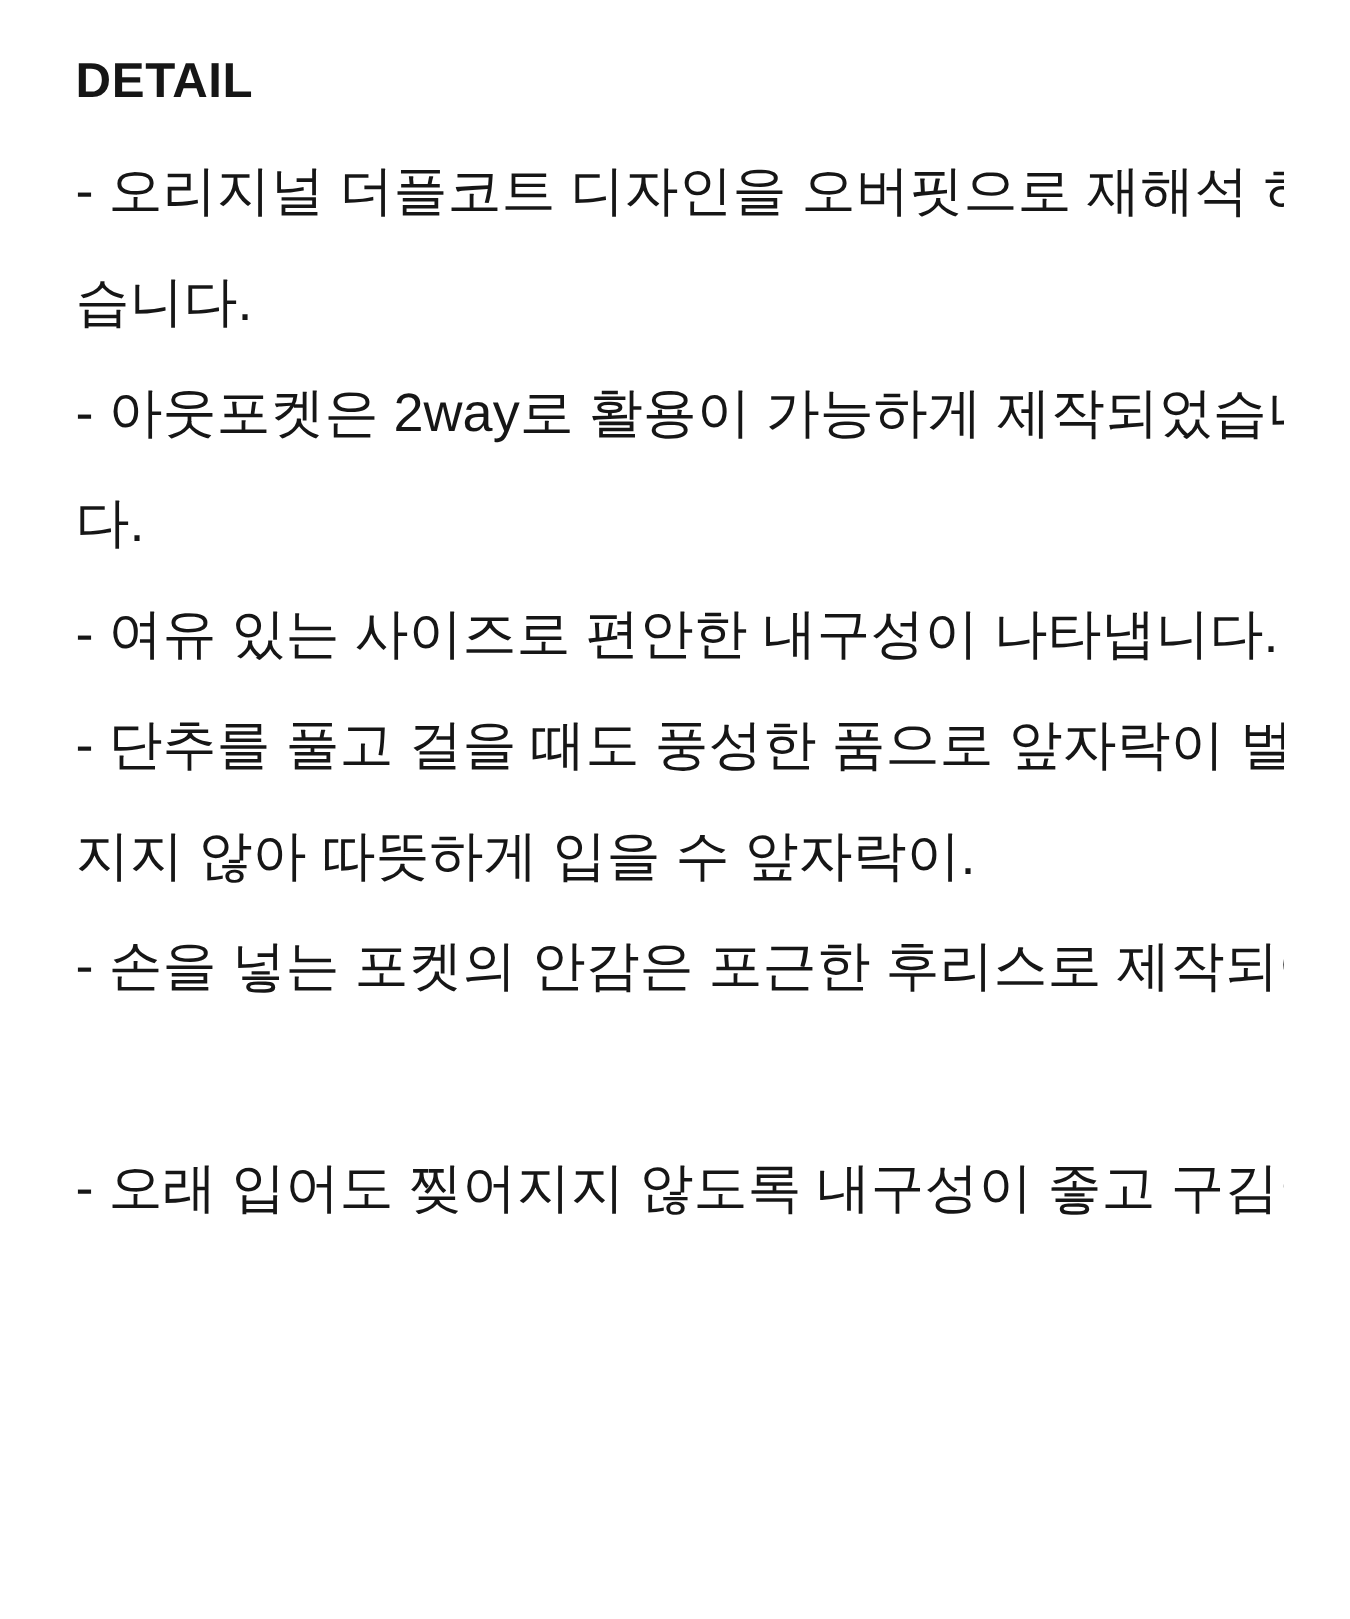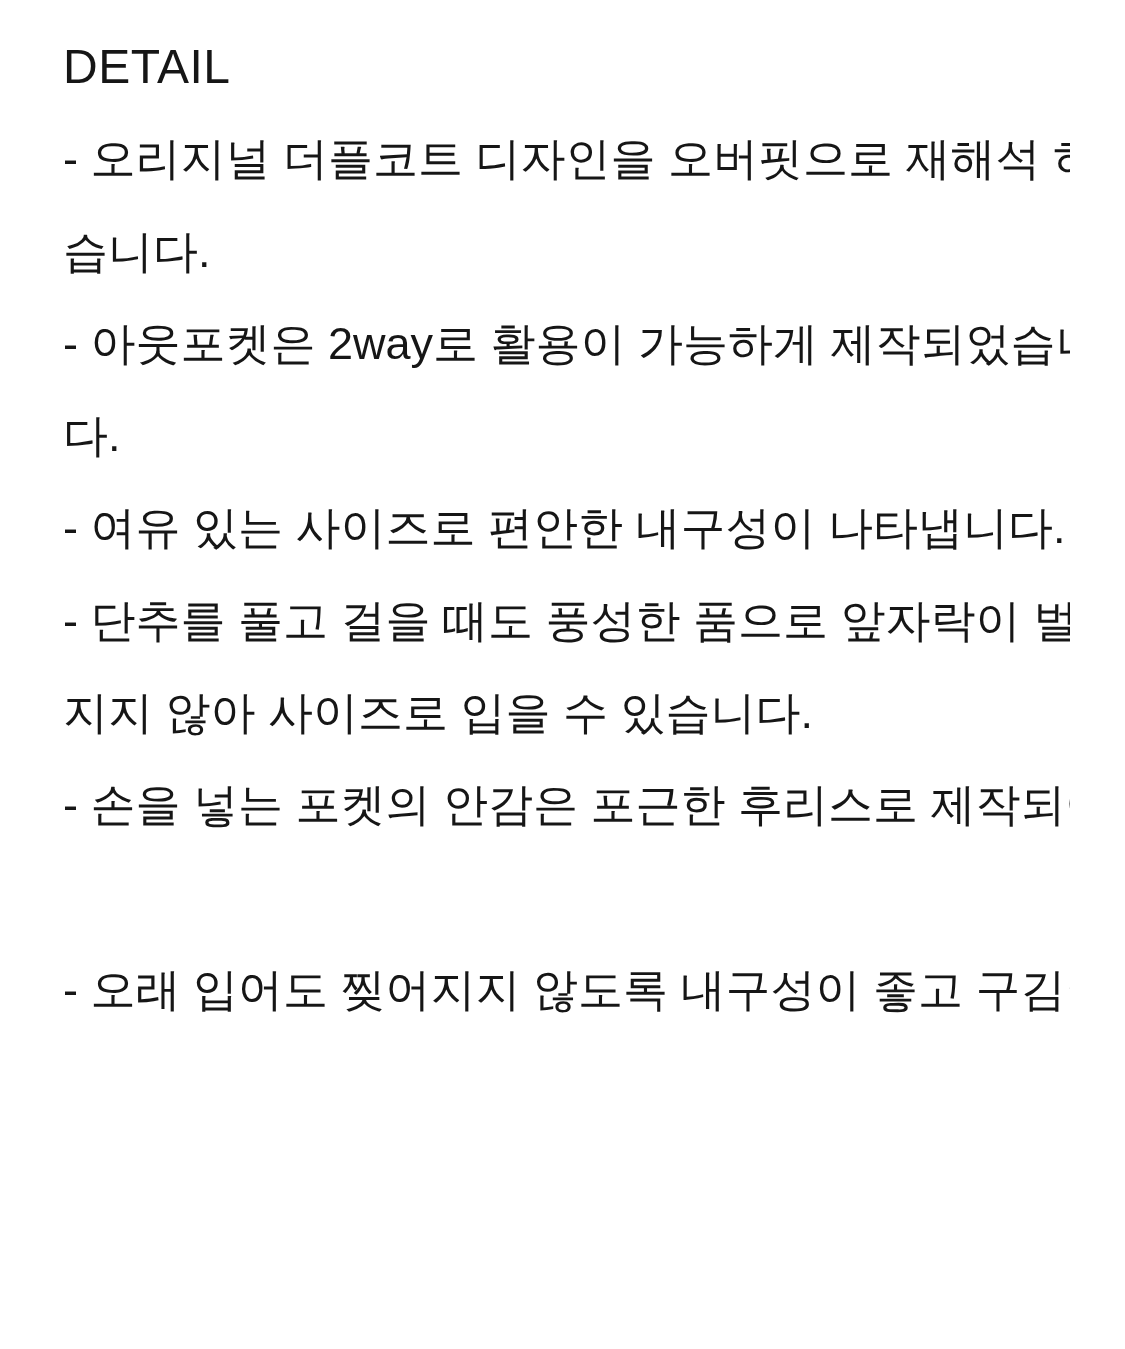--- a/index.html
+++ b/index.html
@@ -26,23 +26,23 @@
   .section {
     margin: 0;
     padding: 0;
   }
   .section-making {
     margin-top: 92.3px; 
   }
   .heading {
     margin: 0;
     padding: 0;
-    font-size: 48px;
+    font-size: 41px;
     line-height: 92.3px;
-    font-weight: 400;
+    font-weight: 700;
     letter-spacing: 0.5px;
     color: #161616;
   }
   .line {
     white-space: nowrap;
     overflow: hidden;
   }
 </style>
 </head>
 <body>
@@ -50,21 +50,21 @@
 <div class="page">
 
   <div class="section section-detail">
     <h2 class="heading">DETAIL</h2>
     <div class="line">- 오리지널 더플코트 디자인을 오버핏으로 재해석 하였</div>
     <div class="line">습니다.</div>
     <div class="line">- 아웃포켓은 2way로 활용이 가능하게 제작되었습니</div>
     <div class="line">다.</div>
     <div class="line">- 여유 있는 사이즈로 편안한 내구성이 나타냅니다.</div>
     <div class="line">- 단추를 풀고 걸을 때도 풍성한 품으로 앞자락이 벌어</div>
-    <div class="line">지지 않아 사이즈로 입을 수 있습니다.</div>
+    <div class="line">지지 않아 따뜻하게 입을 수 앞자락이.</div>
     <div class="line">- 손을 넣는 포켓의 안감은 포근한 후리스로 제작되어</div>
   </div>
 
   <div class="section section-making">
     <div class="line">- 오래 입어도 찢어지지 않도록 내구성이 좋고 구김이</div>
   </div>
 
 </div>
 
 </body></html>

